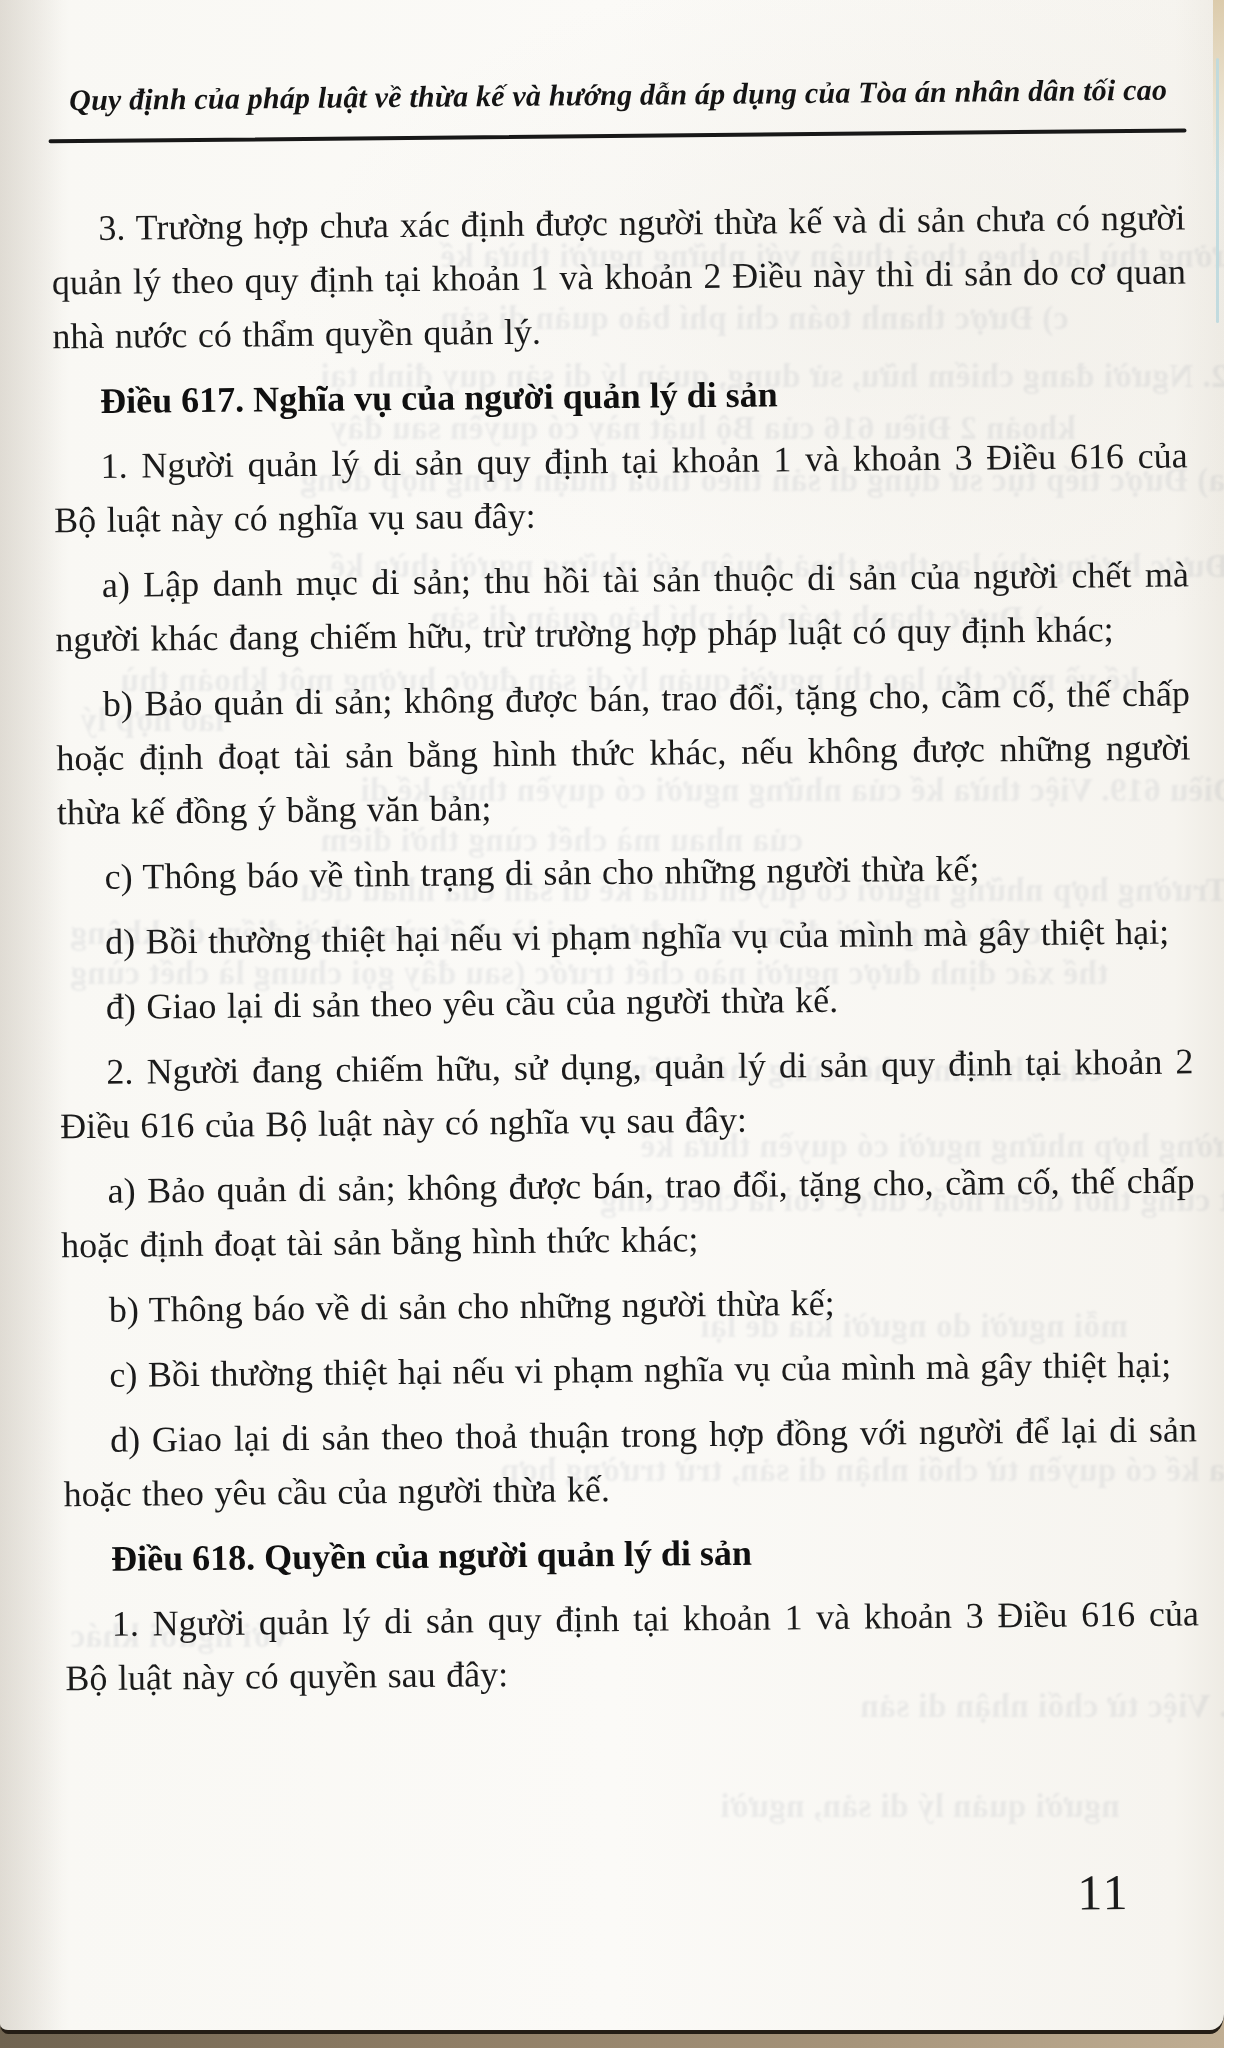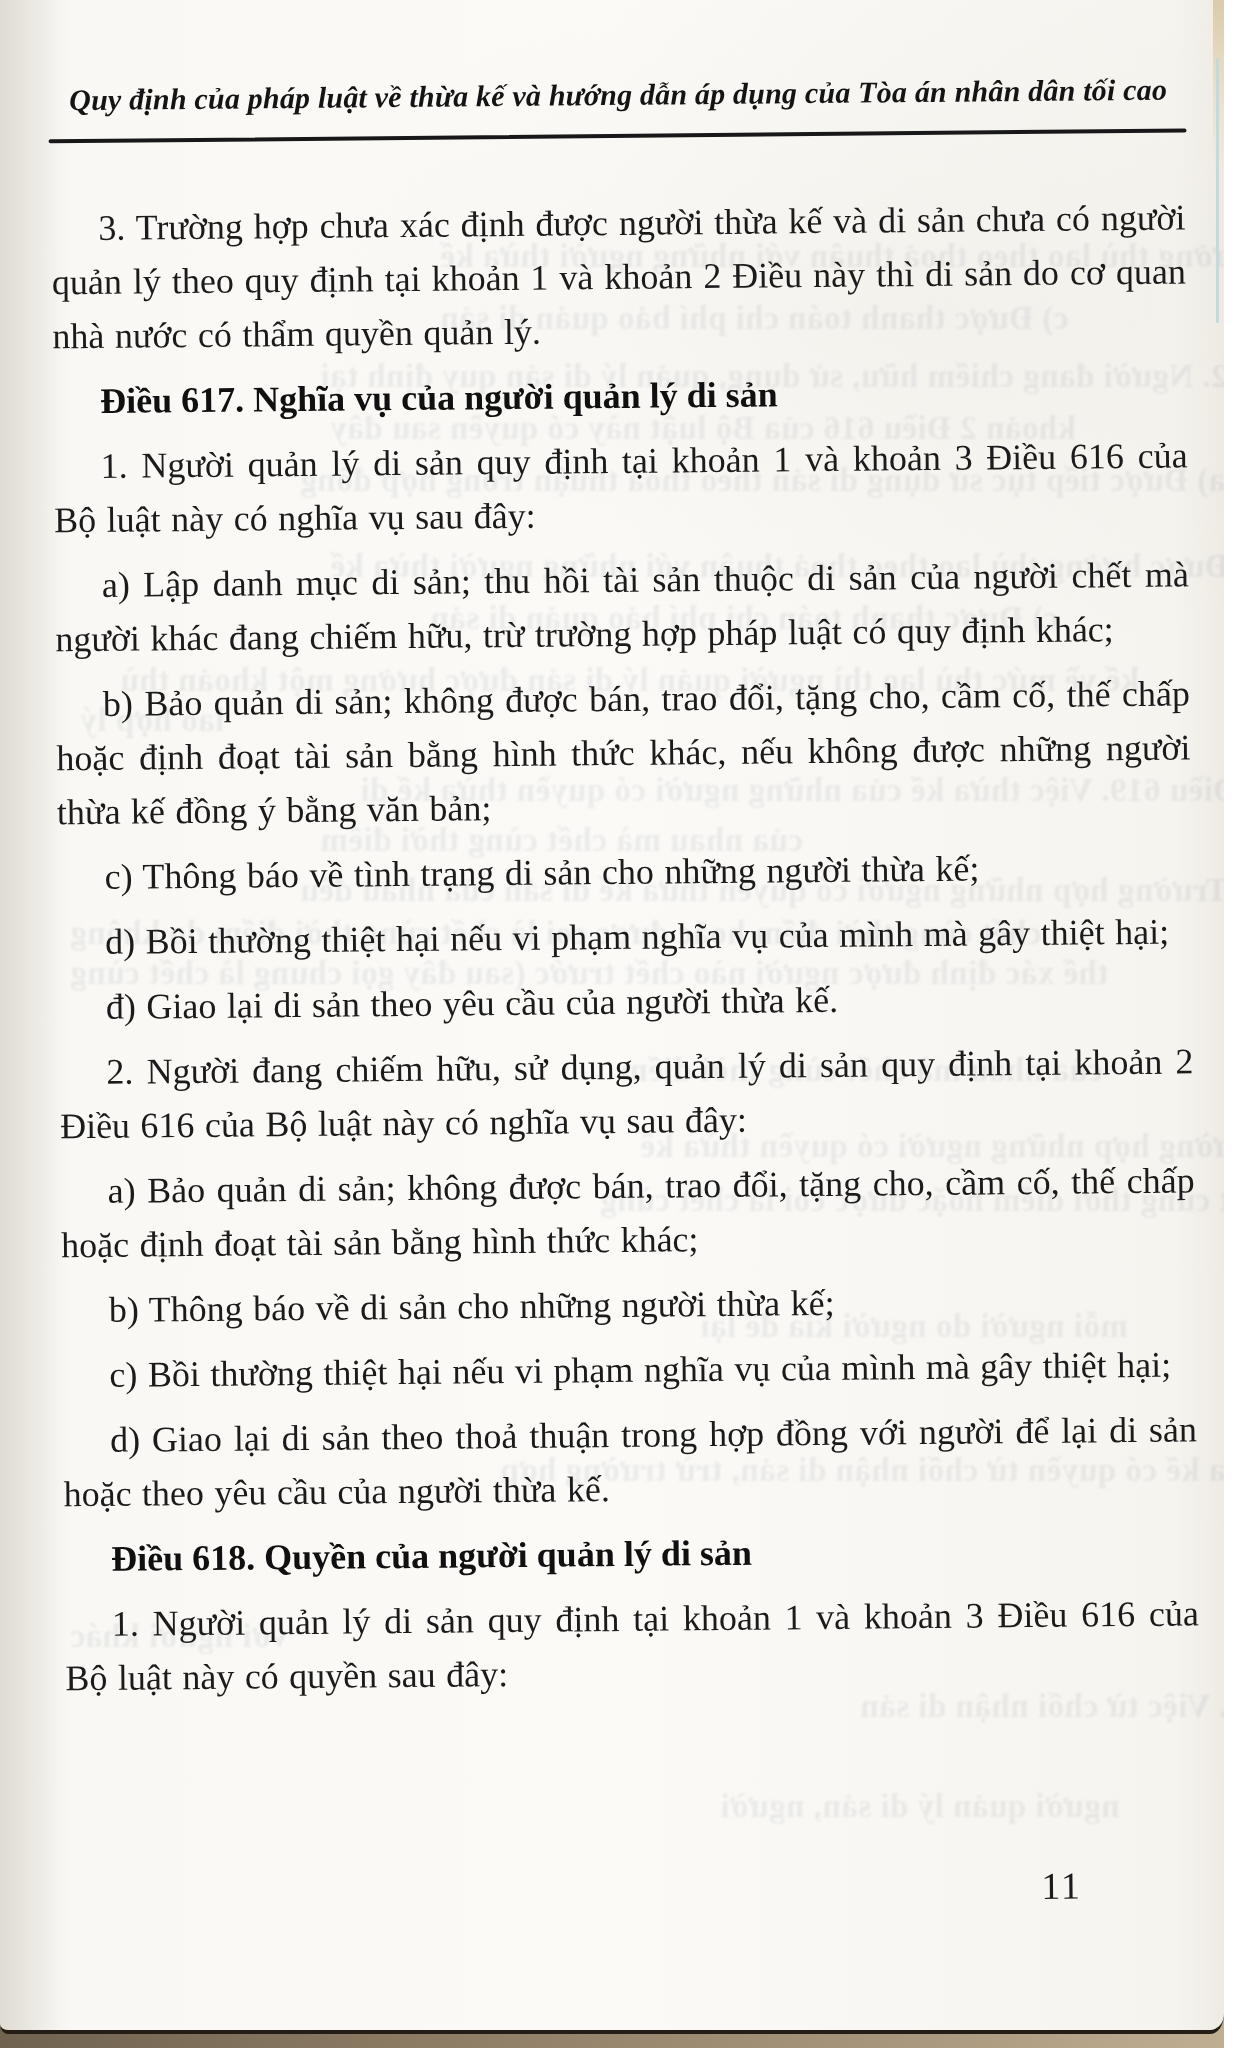--- a/index.html
+++ b/index.html
@@ -80,22 +80,22 @@
   .article-body h3 {
     margin: 0 0 11px 0;
     font-size: 36px;
     line-height: 54px;
     font-weight: bold;
     text-indent: 47px;
     color: #101010;
   }
   .page-number {
     position: absolute;
-    top: 1868px; left: 1032px;
-    font-size: 38px;
+    top: 1868px; left: 1068px;
+    font-size: 50px;
     color: #1b1b1b;
     letter-spacing: 2px;
   }
   
   .edge-tan {
     position: absolute; right: 0; top: 0; width: 11px; height: 175px;
     background: linear-gradient(180deg, #d8c5a1 0%, #e9dfc9 55%, rgba(233,223,201,0) 100%);
     opacity: 0.85;
   }
   .edge-blue {

